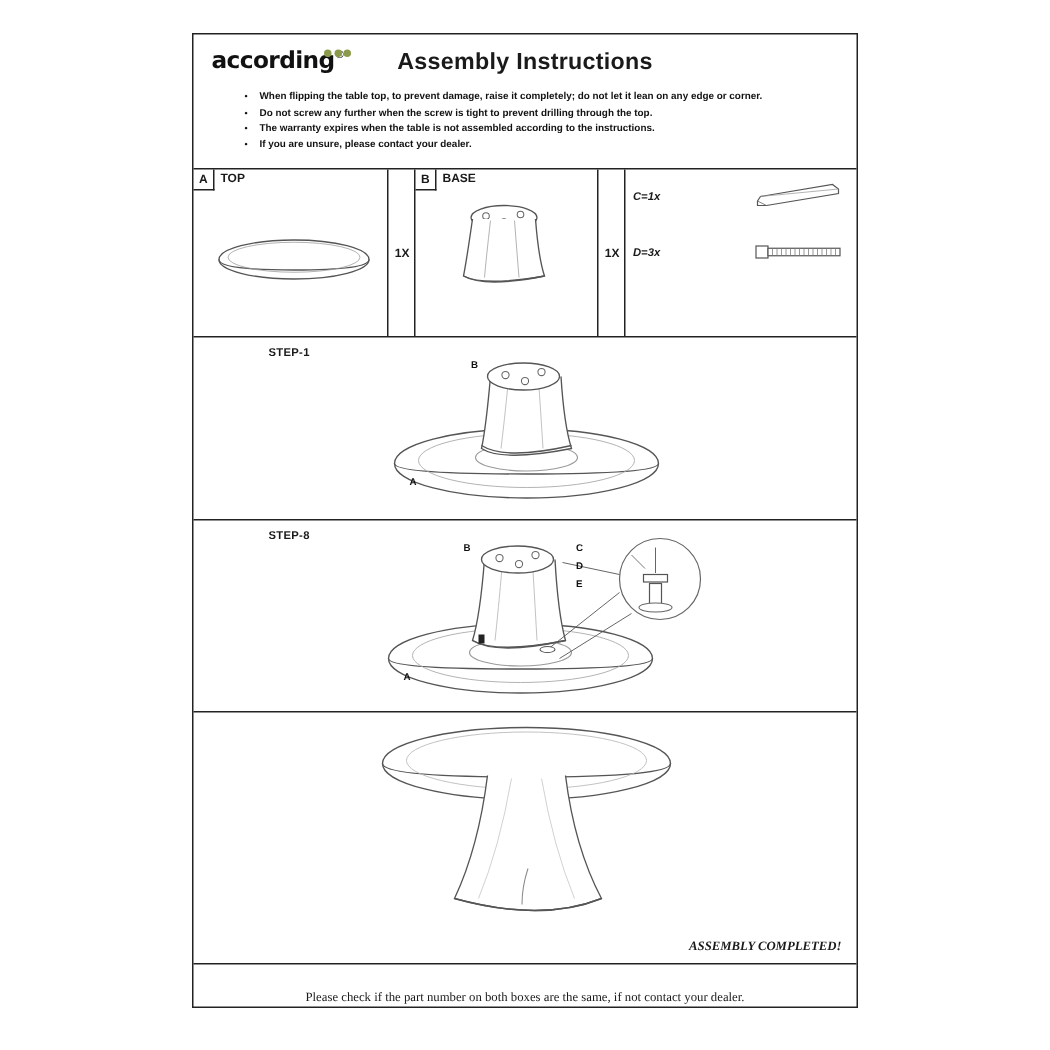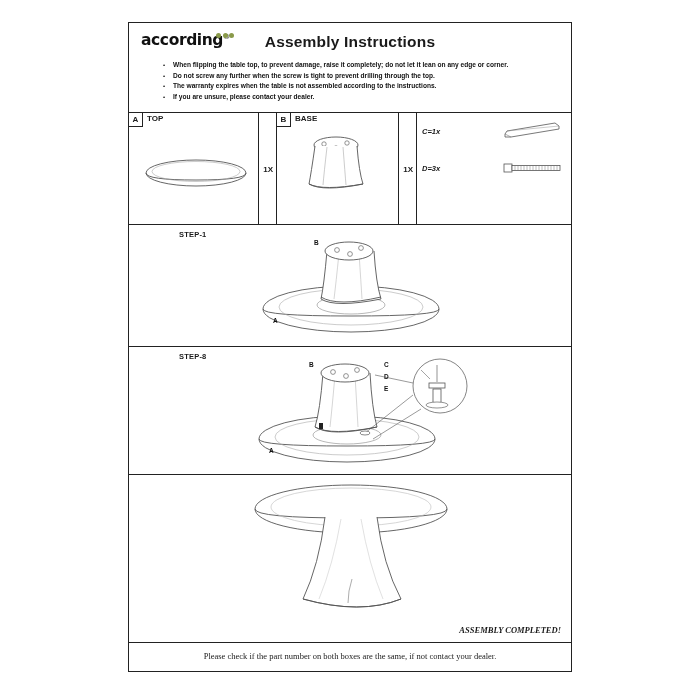--- a/index.html
+++ b/index.html
@@ -197,21 +197,21 @@
     bottom: 7px;
     font-size: 8.5px;
     font-weight: bold;
     font-style: italic;
     font-family: "Liberation Serif", serif;
   }
   .footer {
     position: relative;
     height: 26px;
     display: flex;
-    align-items: center;
+    align-items: flex-end;
     justify-content: center;
     font-size: 8.5px;
     font-family: "Liberation Serif", serif;
   }
   svg { display: block; overflow: visible; }
   .cap { font-size: 6.5px; font-weight: bold; font-family: "Liberation Sans", sans-serif; }
 </style>
 </head>
 <body>
 

